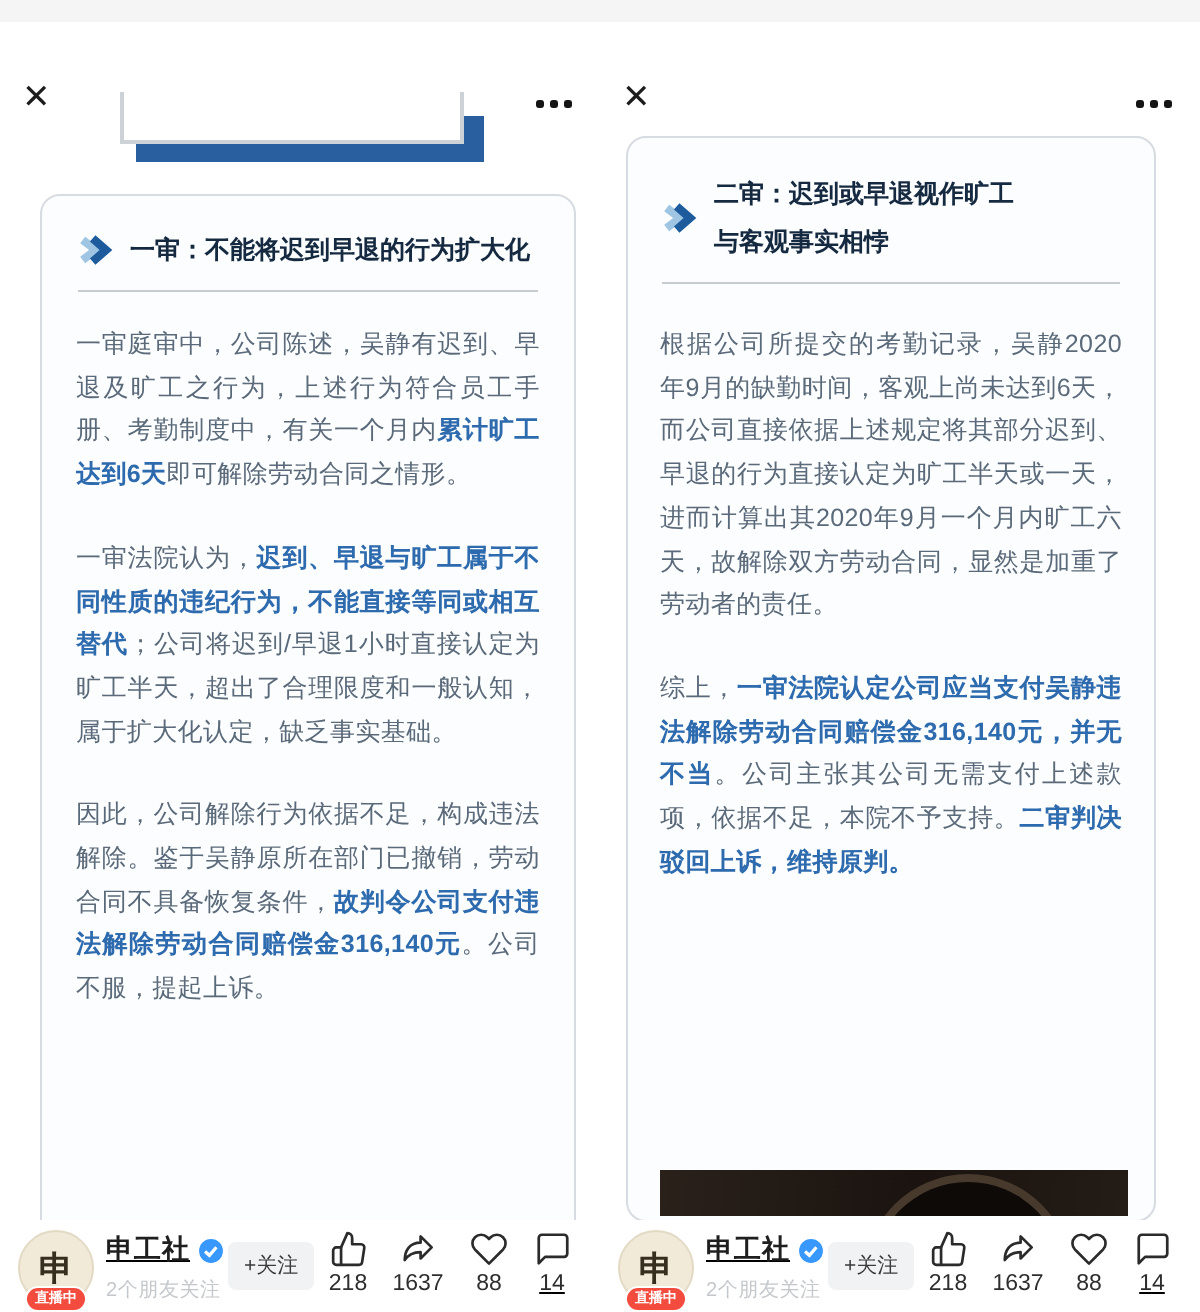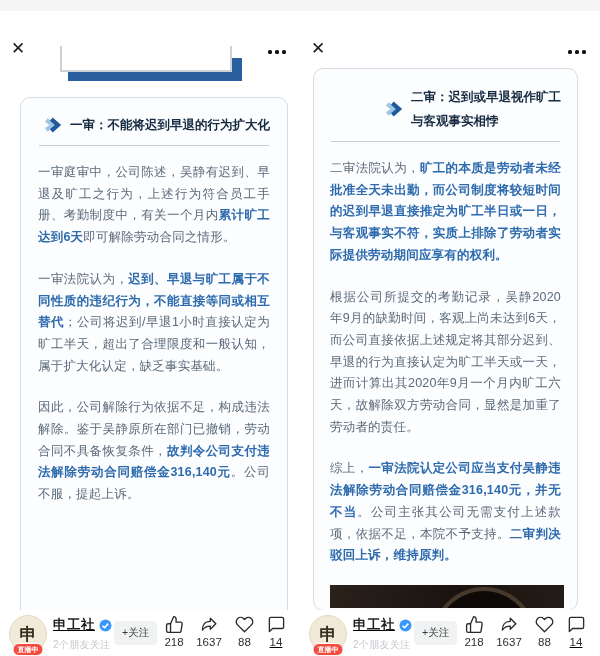--- a/index.html
+++ b/index.html
@@ -27,21 +27,21 @@
   .card {
     position: absolute;
     background: #fcfdfe;
     border: 1.5px solid #d7dce2;
     border-radius: 10px;
     overflow: hidden;
   }
   .panel.left .card { left: 20px; top: 97px; width: 268px; height: 616px; padding: 15px 17px; }
   .panel.right .card { left: 13px; top: 68px; width: 265px; height: 543px; padding: 16px 16px; }
 
-  .card-head { display: flex; align-items: center; gap: 7px; justify-content: flex-end; }
+  .card-head { display: flex; align-items: center; gap: 7px; }
   .chev { flex: 0 0 auto; }
   .title-lines { min-width: 0; }
   .title-line { font-size: 12.5px; font-weight: bold; color: #152a41; line-height: 24px; white-space: nowrap; }
   .head-rule { height: 1px; background: #c6ccd2; margin: 8px 1px 0 1px; }
 
   p.body { margin: 20px 0 0; font-size: 12.5px; line-height: 21.7px; color: #5a6a7a; text-align: justify; letter-spacing: 0.2px; }
   p.body.first { margin-top: 16px; }
   .em { color: #2d6bae; font-weight: bold; }
 
   .photo-strip {
@@ -174,21 +174,20 @@
         <polyline points="4,6 12,12 4,18" stroke="#9fc5e2" stroke-width="5" fill="none"></polyline>
         <polyline points="10,5 18,12 10,19" stroke="#1e5b9d" stroke-width="5" fill="none"></polyline>
       </svg>
       <div class="title-lines">
         <div class="title-line">二审：迟到或早退视作旷工</div>
         <div class="title-line">与客观事实相悖</div>
       </div>
     </div>
     <div class="head-rule"></div>
 
-    <p class="body first"><span>二审法院认为，</span><span class="em">旷工的本质是劳动者未经批准全天未出勤，而公司制度将较短时间的迟到早退直接推定为旷工半日或一日，与客观事实不符，实质上排除了劳动者实际提供劳动期间应享有的权利。</span></p>
     <p class="body"><span>根据公司所提交的考勤记录，吴静2020年9月的缺勤时间，客观上尚未达到6天，而公司直接依据上述规定将其部分迟到、早退的行为直接认定为旷工半天或一天，进而计算出其2020年9月一个月内旷工六天，故解除双方劳动合同，显然是加重了劳动者的责任。</span></p>
     <p class="body"><span>综上，</span><span class="em">一审法院认定公司应当支付吴静违法解除劳动合同赔偿金316,140元，并无不当</span><span>。公司主张其公司无需支付上述款项，依据不足，本院不予支持。</span><span class="em">二审判决驳回上诉，维持原判。</span></p>
 
     <div class="photo-strip"></div>
   </div>
 
   <div class="bottombar">
     <div class="avatar">
       <span>申</span>
       <span class="live-badge">直播中</span>

